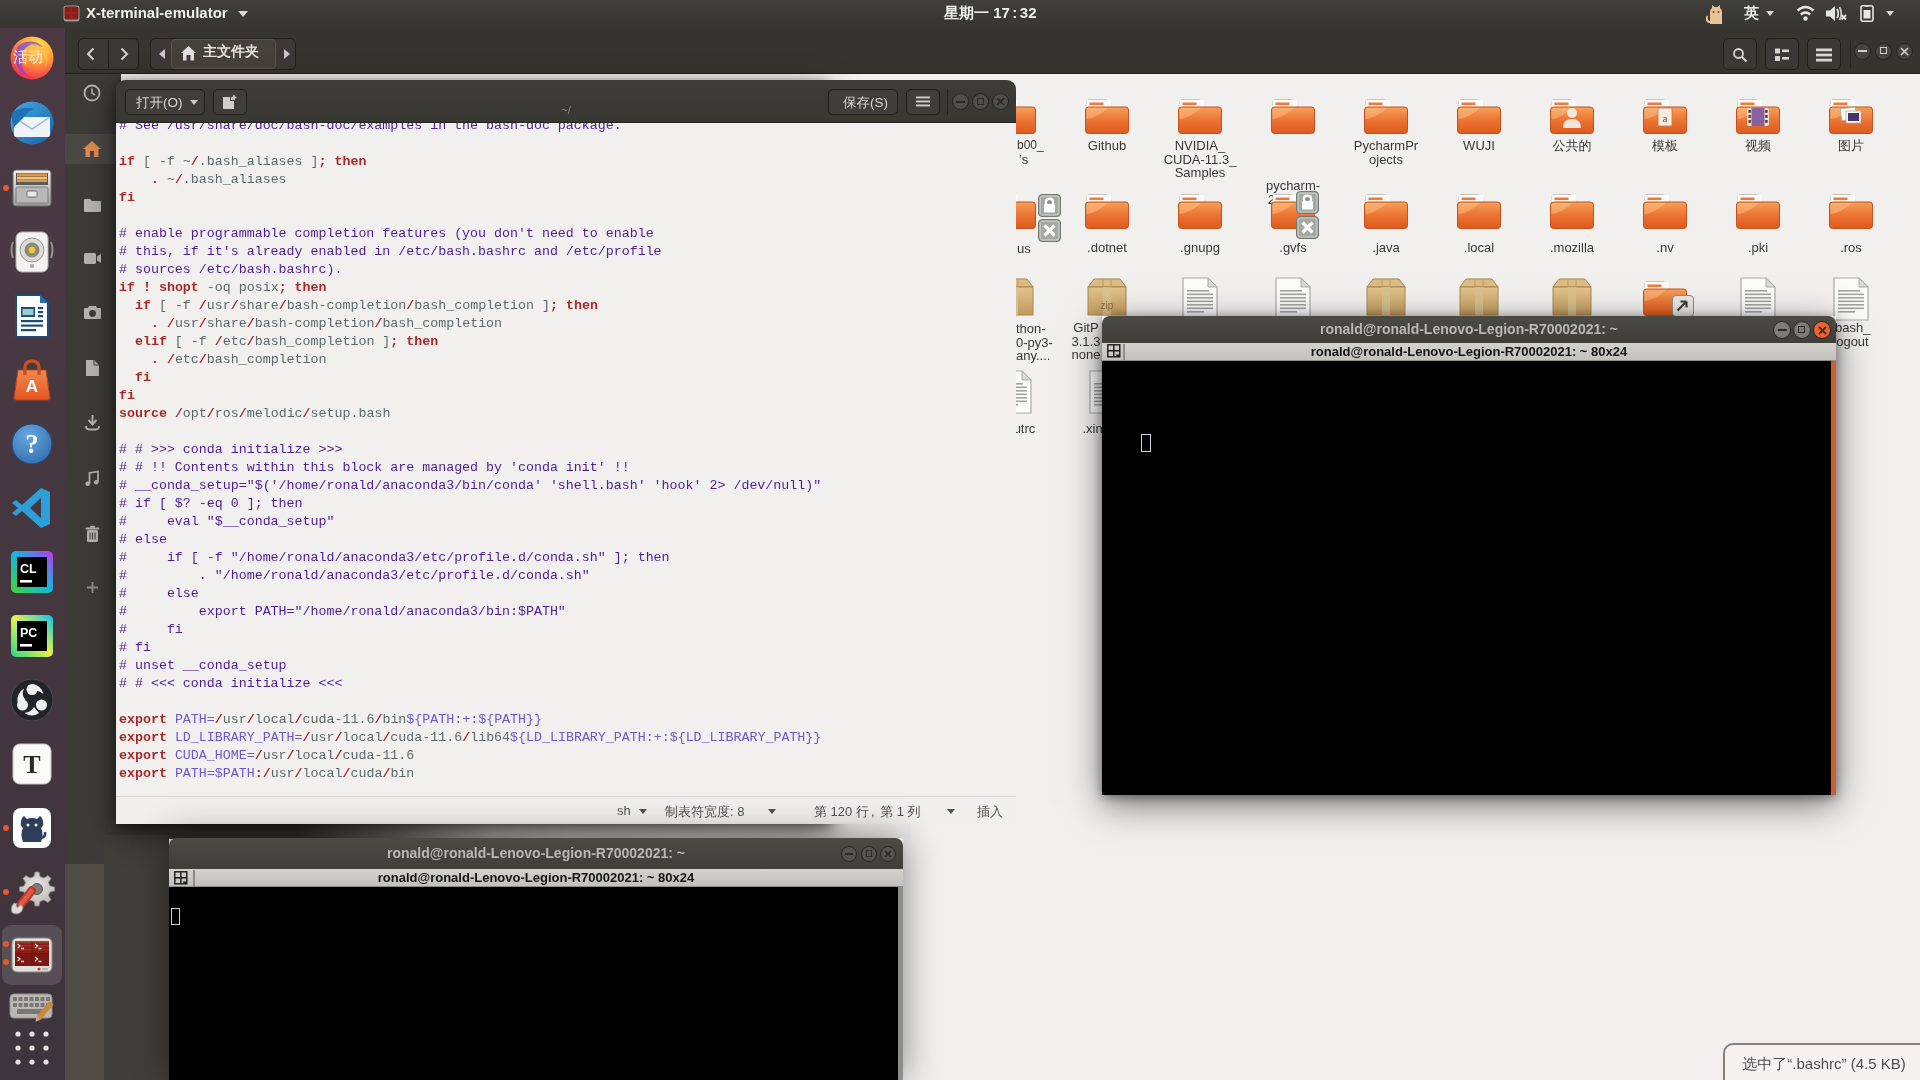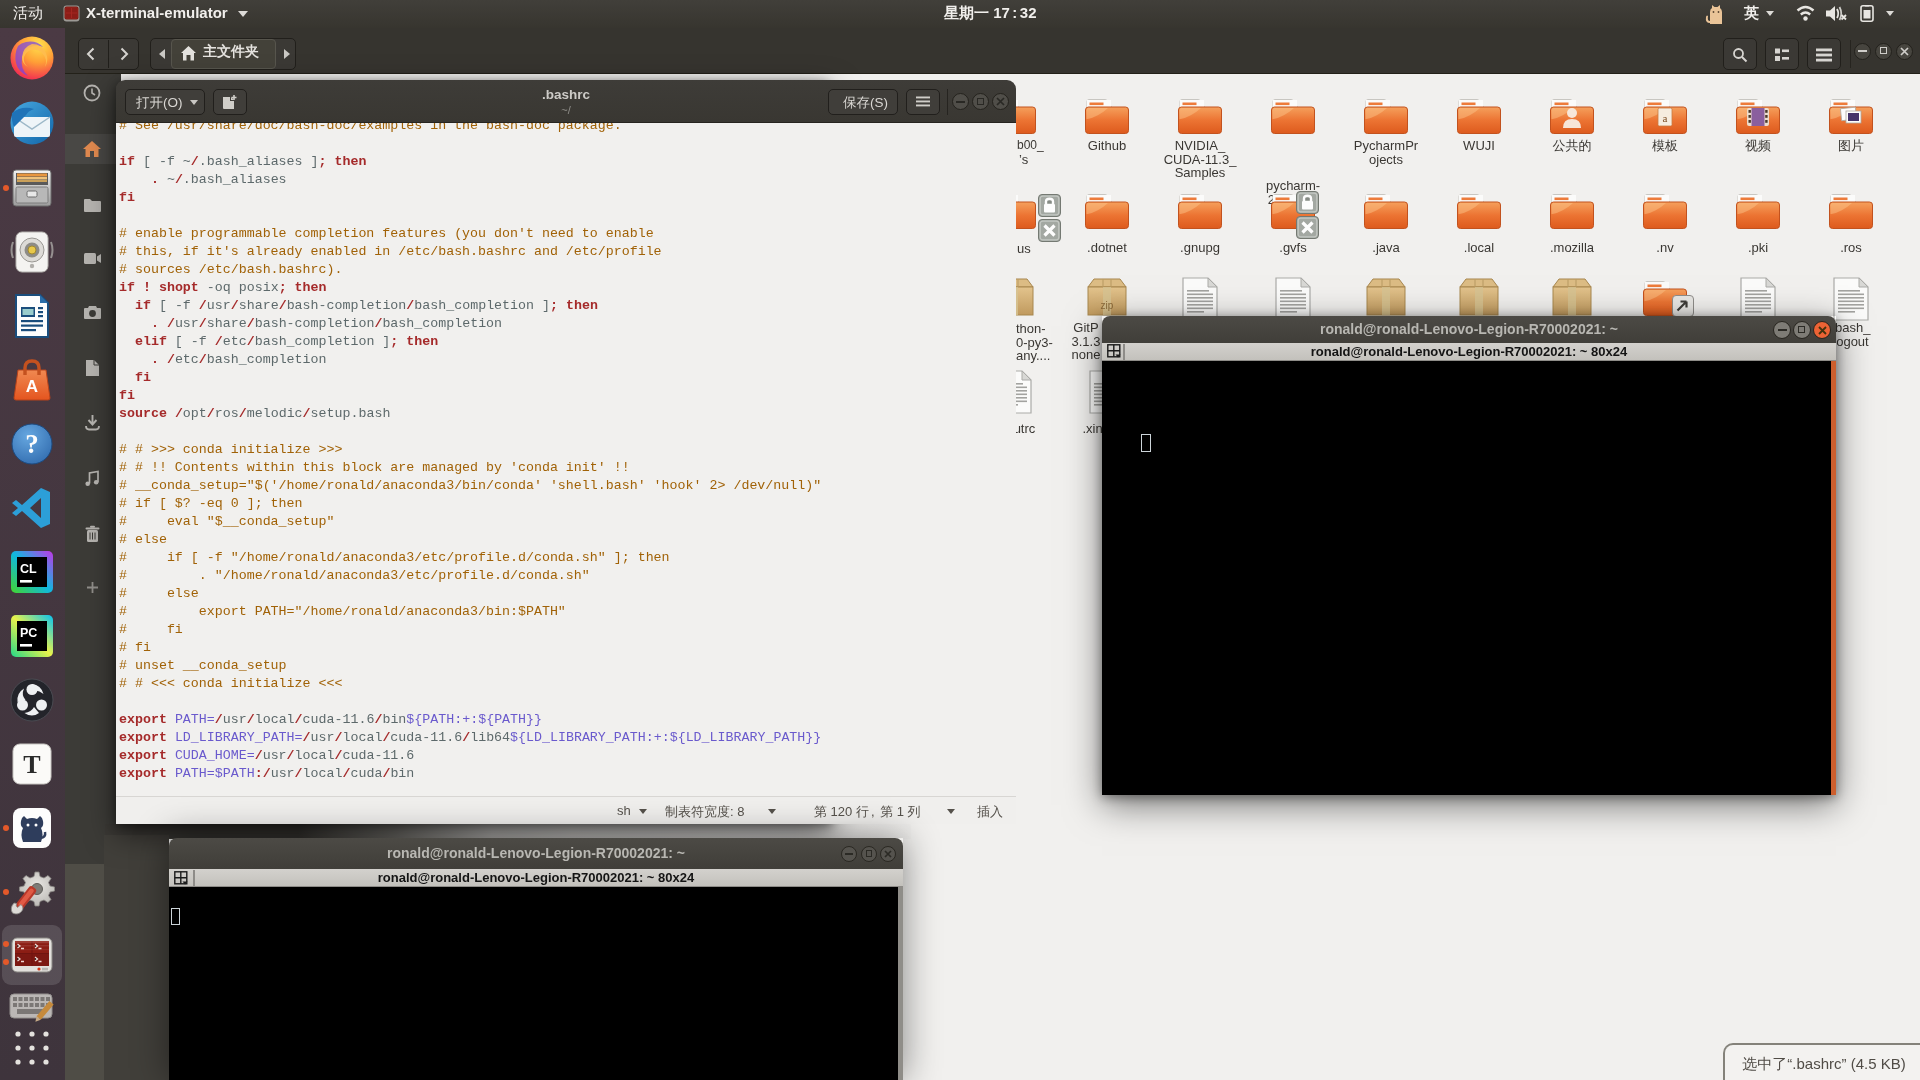--- a/index.html
+++ b/index.html
@@ -21,21 +21,21 @@
 
 .dlabel{position:absolute;width:90px;text-align:center;font-size:13px;line-height:13.5px;color:#3a3733;}
 
 #gedit{position:absolute;left:116px;top:80px;width:716px;height:744px;z-index:10;border-radius:9px 9px 2px 2px;box-shadow:0 10px 30px rgba(0,0,0,.55),0 2px 10px rgba(0,0,0,.4);}
 #gedithead{position:absolute;left:0;top:0;width:900px;height:43px;background:linear-gradient(#3e3c38,#393732);border-radius:9px 9px 0 0;border-bottom:1px solid #262420;}
 #geditbody{position:absolute;left:0;top:43px;width:900px;height:673px;background:#f1f0ee;overflow:hidden;}
 #geditcode{position:absolute;left:3px;top:-6px;margin:0;font-family:"Liberation Mono",monospace;font-size:13.3px;line-height:18px;color:#5d696b;white-space:pre;}
 #geditstatus{position:absolute;left:0;top:716px;width:900px;height:28px;background:#f0efed;border-top:1px solid #d8d6d3;font-size:13px;color:#55514b;}
 .gbtn{position:absolute;top:9px;height:26px;border:1px solid #211f1c;border-radius:5px;background:#403e3a;color:#d9d7d3;font-size:13.5px;}
 .k{color:#a52a2a;font-weight:bold;}
-.c{color:#a16207;}
+.c{color:#4c1d95;}
 .v{color:#6a5acd;}
 
 .xtitle{position:absolute;left:0;top:0;width:100%;background:linear-gradient(#4c4a45,#403e39);border-radius:8px 8px 0 0;text-align:center;color:#b8b7b2;font-weight:bold;font-size:14px;}
 .xtab{position:absolute;left:0;width:100%;background:linear-gradient(#d3d1cd,#c3c1bc);border-bottom:1px solid #8e8c88;text-align:center;color:#141414;font-weight:bold;font-size:13px;}
 .xterm{font-family:"Liberation Mono",monospace;font-size:15px;line-height:18.2px;white-space:pre;}
 .green{color:#4ecb2e;font-weight:bold;}
 #term1{position:absolute;left:1102px;top:316px;width:734px;height:479px;z-index:20;box-shadow:0 10px 34px rgba(0,0,0,.5),0 2px 10px rgba(0,0,0,.4);}
 #term2{position:absolute;left:169px;top:838px;width:734px;height:242px;z-index:21;box-shadow:0 0 34px rgba(0,0,0,.45);}
 .ctrl{position:absolute;border-radius:50%;}
 
@@ -374,21 +374,20 @@
 <div id="gedit">
   <div id="gedithead">
       <div class="gbtn" style="left:9px;width:80px;"></div>
       <div class="abs" style="left:20px;top:13.5px;font-size:13.5px;color:#d9d7d3;">打开(O)</div>
       <div class="abs" style="left:74px;top:20px;width:0;height:0;border-left:4.5px solid transparent;border-right:4.5px solid transparent;border-top:5px solid #c9c7c3;"></div>
       <div class="gbtn" style="left:97px;width:34px;"></div>
       <svg class="abs" style="left:106px;top:14px;" width="17" height="16" viewBox="0 0 17 16">
         <path d="M1 3 L1 14 Q1 15 2 15 L12 15 L12 7 L8 7 L8 3 Z M9 3 L9 6 L12 6 Z" fill="#d0cec9"></path>
         <path d="M12 1 L12 6 M9.5 3.5 L14.5 3.5" stroke="#d0cec9" stroke-width="1.6"></path>
       </svg>
-      <div class="abs" style="left:0;top:7px;width:900px;text-align:center;font-size:13.5px;font-weight:bold;color:#cdcbc7;">.bashrc</div>
       <div class="abs" style="left:0;top:24px;width:900px;text-align:center;font-size:11px;color:#8f8d89;">~/</div>
       <div class="gbtn" style="left:712px;width:70px;"></div>
       <div class="abs" style="left:727px;top:13.5px;font-size:13.5px;color:#d9d7d3;">保存(S)</div>
       <div class="gbtn" style="left:790px;width:34px;"></div>
       <svg class="abs" style="left:800px;top:16px;" width="14" height="11" viewBox="0 0 14 11">
         <rect x="0" y="0.5" width="14" height="1.9" fill="#d0cec9"></rect>
         <rect x="0" y="4.5" width="14" height="1.9" fill="#d0cec9"></rect>
         <rect x="0" y="8.5" width="14" height="1.9" fill="#d0cec9"></rect>
       </svg>
       <div class="abs" style="left:831px;top:9px;width:1px;height:26px;background:#262420;"></div>
@@ -709,21 +708,21 @@
         <circle cx="38" cy="38" r="2.6" fill="#e4e2de"></circle>
       </svg></div>
     <div class="dot" style="top:157px;"></div>
     <div class="dot" style="top:797px;"></div>
     <div class="dot" style="top:861px;"></div>
     <div class="dot" style="top:913px;"></div>
     <div class="dot" style="top:931px;"></div>
   </div>
 
 <div id="topbar">
-  <div class="txt" style="left:13px;">活动</div>
+  <div class="txt" style="left:13px;margin-top:44px;">活动</div>
   <svg class="abs" style="left:63px;top:5px;" width="17" height="17" viewBox="0 0 17 17">
       <rect x="0.5" y="0.5" width="16" height="16" rx="3" fill="#9c9a95"></rect>
       <rect x="1.5" y="1.5" width="14" height="13" rx="2" fill="#7c1a13"></rect>
       <rect x="2.5" y="2.5" width="12" height="11" rx="1" fill="#a42620"></rect>
       <rect x="3" y="3" width="5" height="4.5" fill="#8c1d17"></rect>
       <rect x="9" y="3" width="5" height="4.5" fill="#8c1d17"></rect>
       <rect x="3" y="8.5" width="5" height="4.5" fill="#8c1d17"></rect>
       <rect x="9" y="8.5" width="5" height="4.5" fill="#8c1d17"></rect>
     </svg>
   <div class="txt" style="left:86px;font-weight:bold;">X-terminal-emulator</div>

